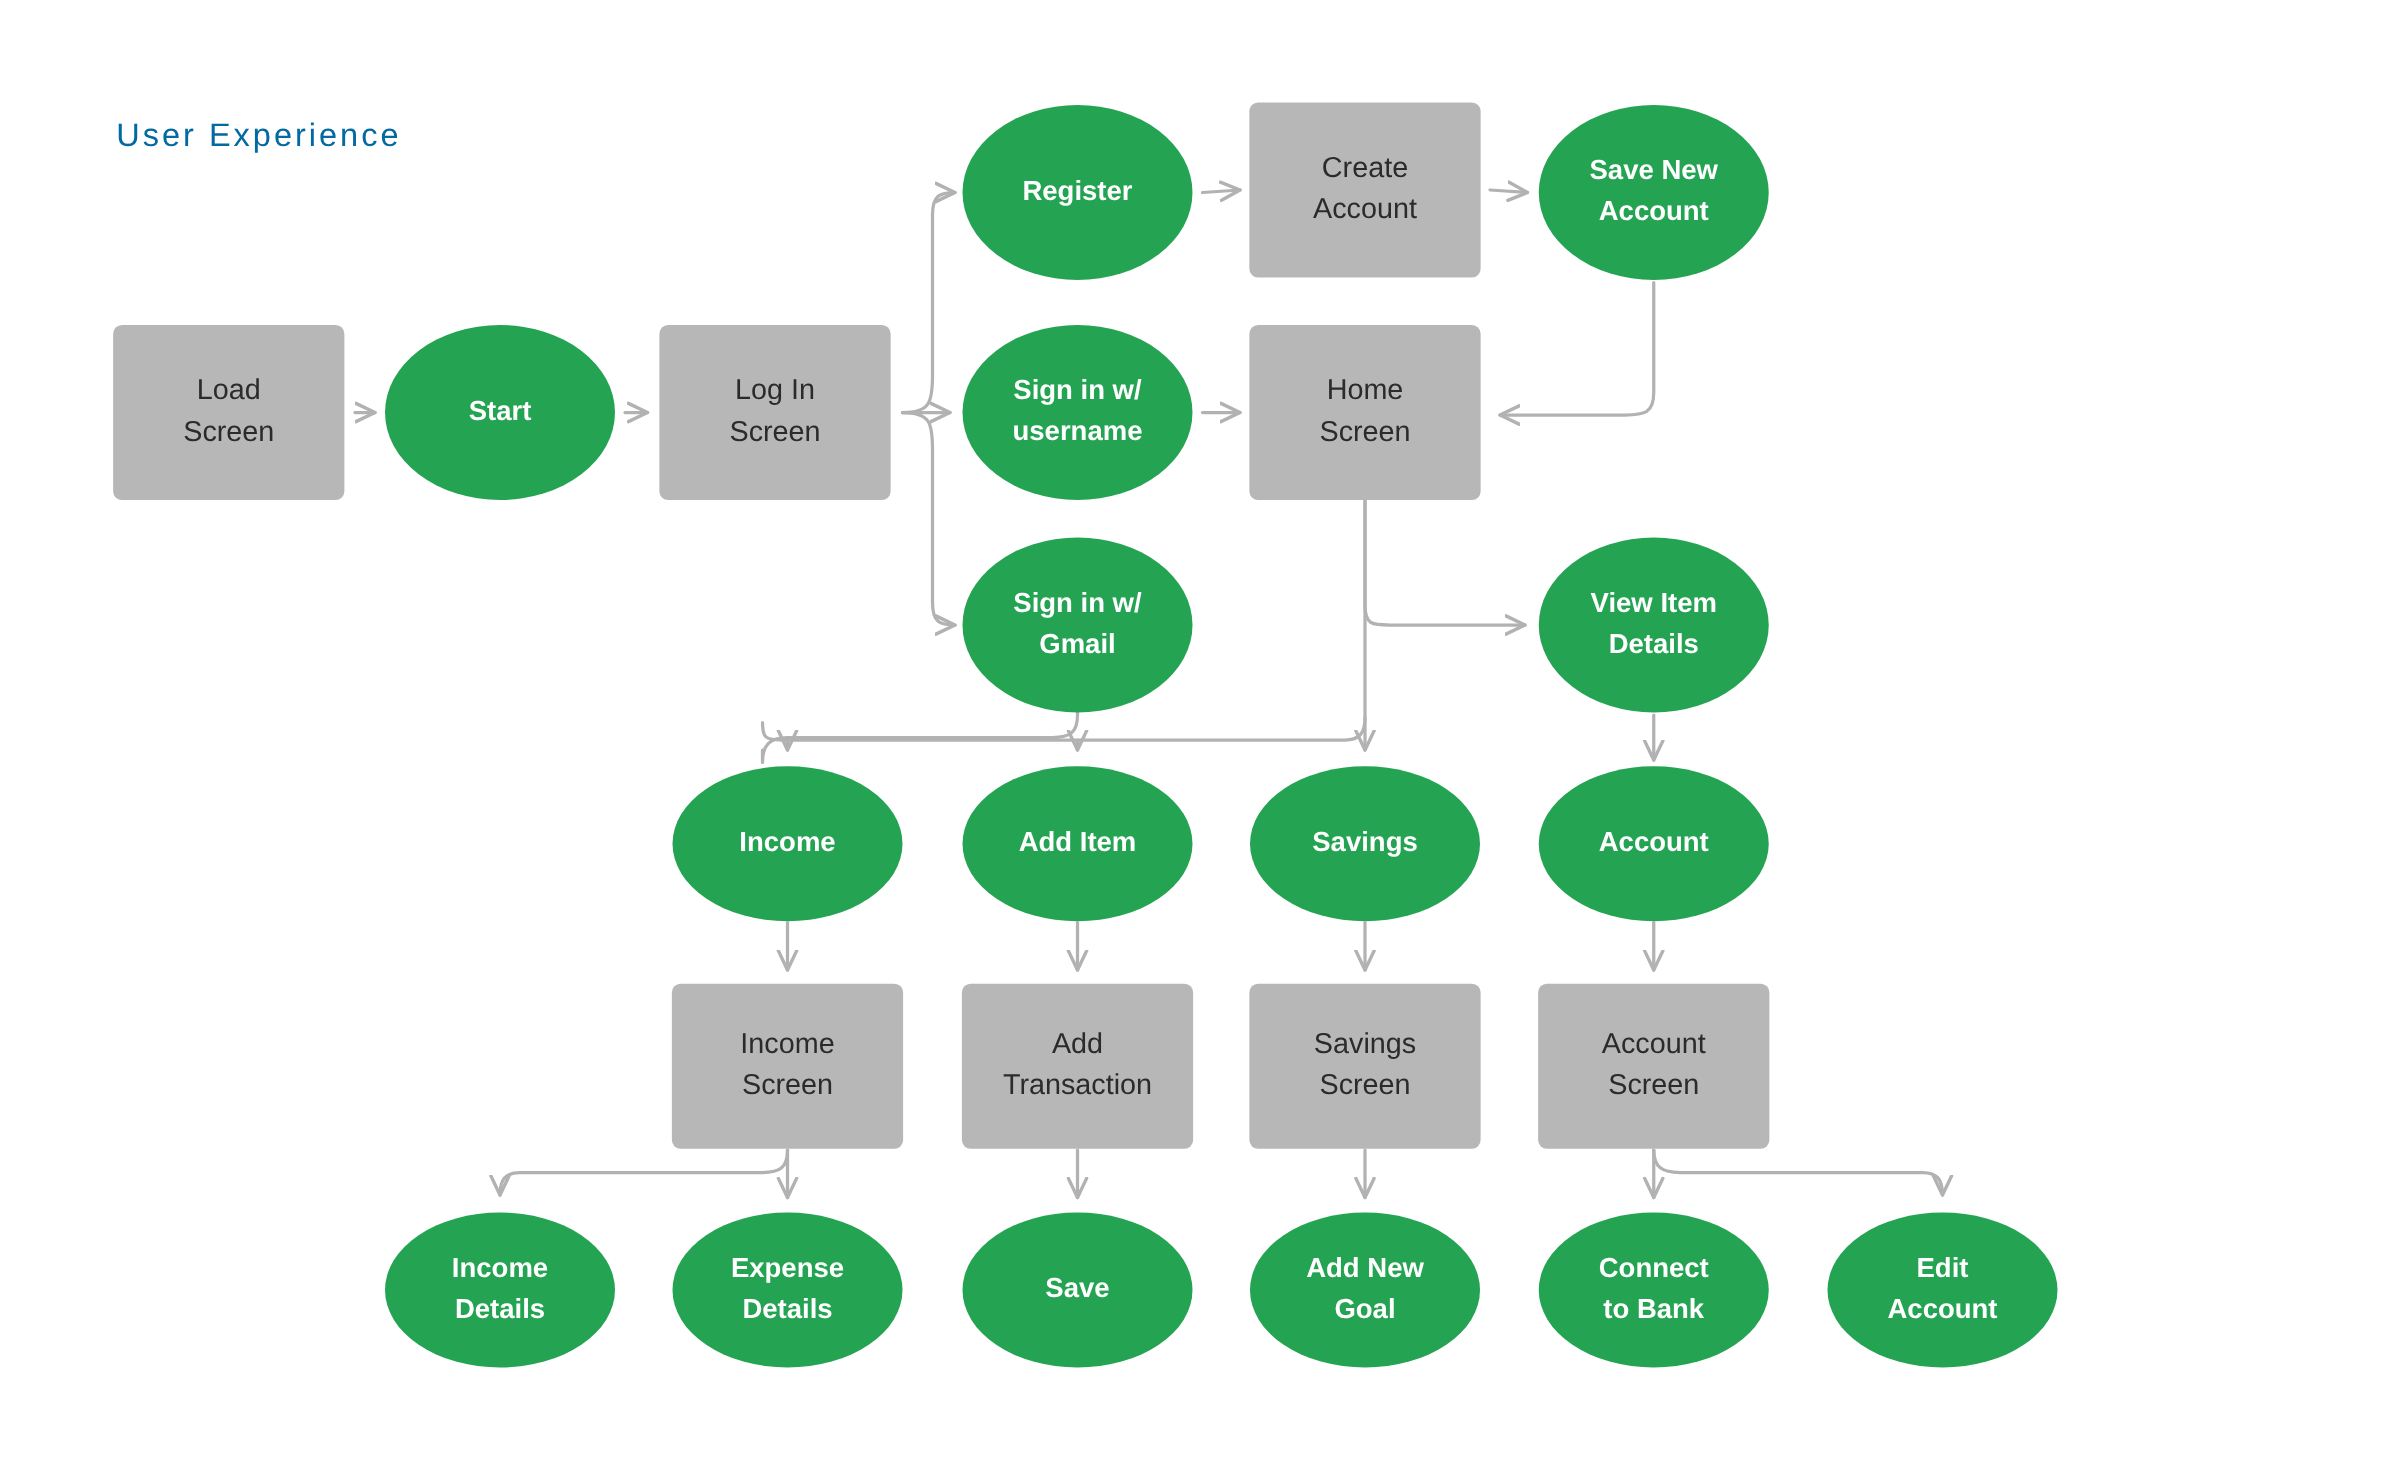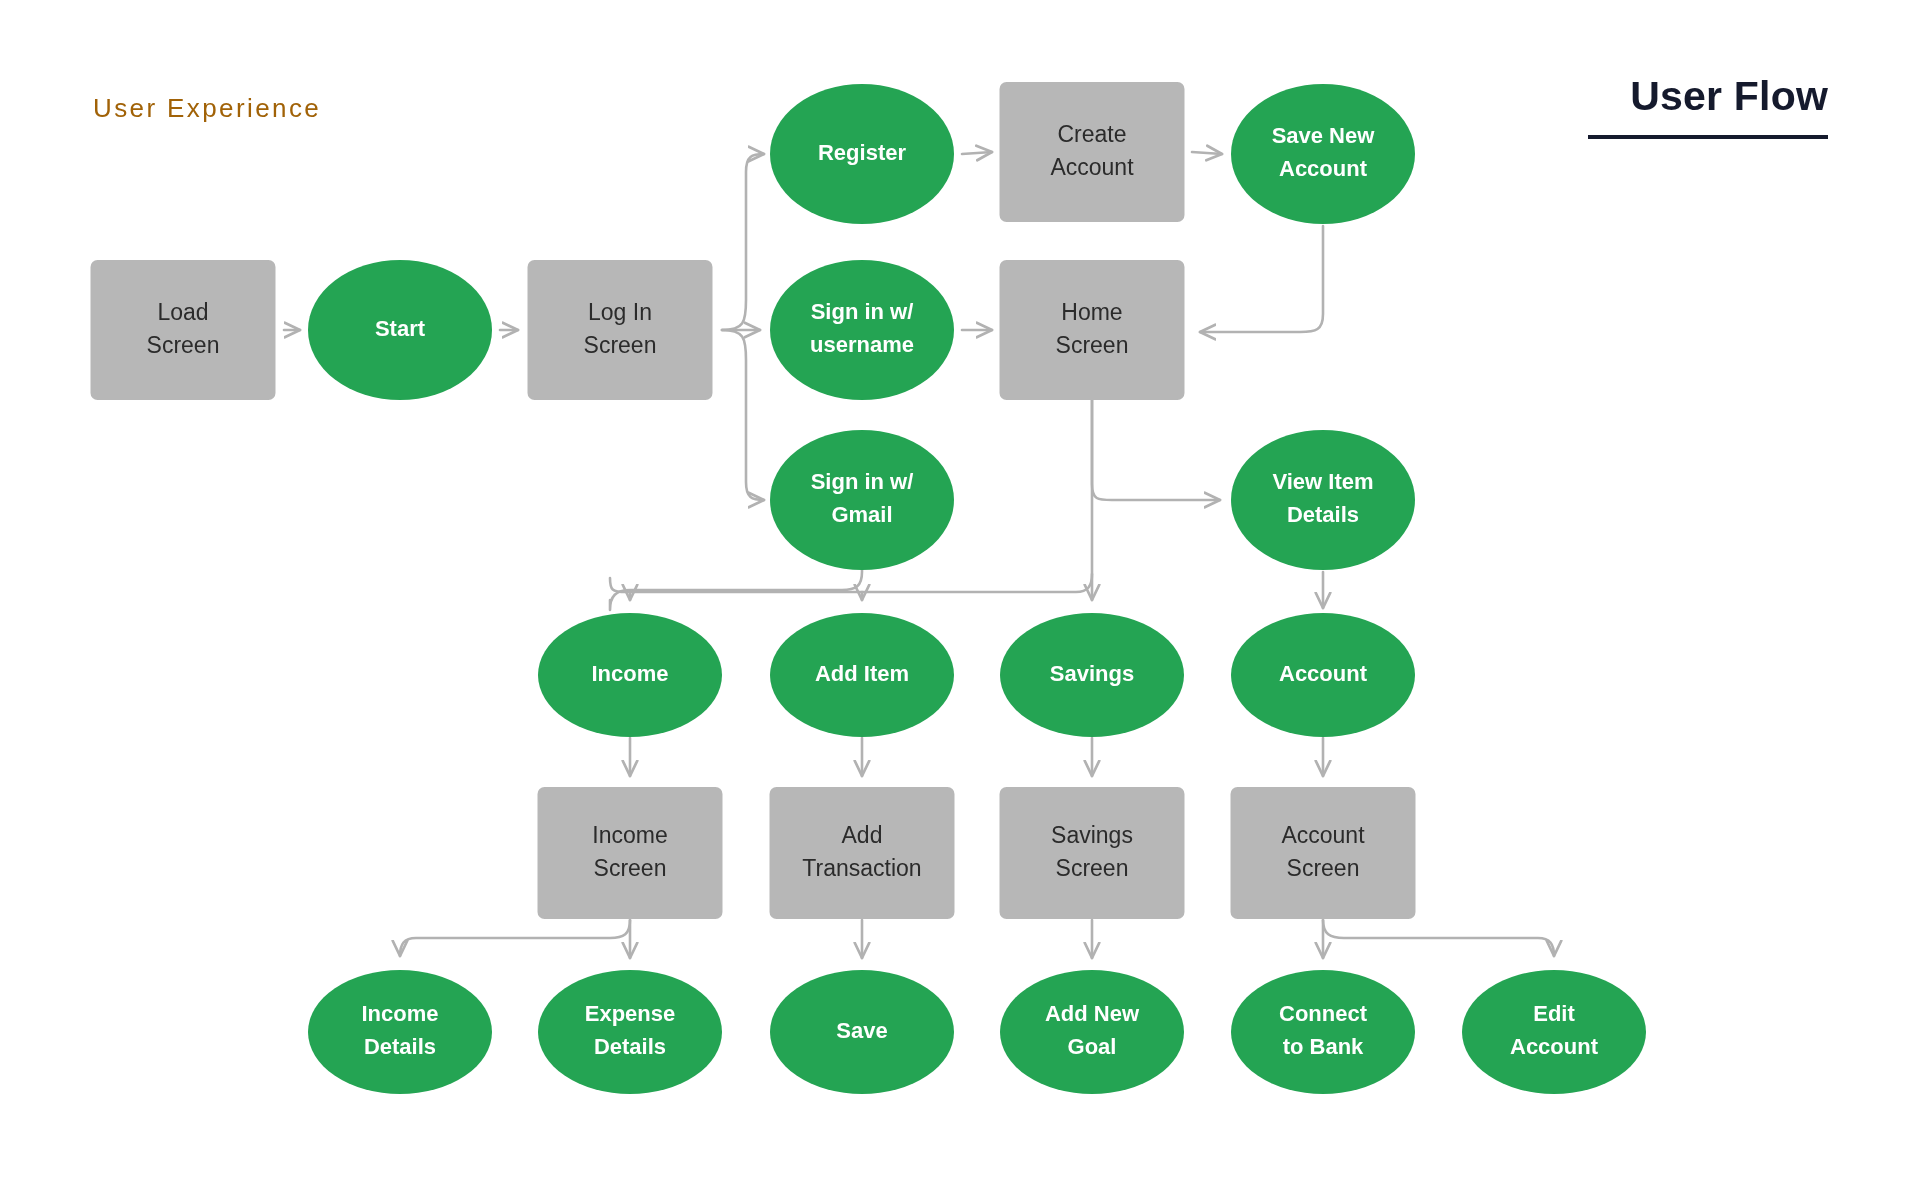--- a/index.html
+++ b/index.html
@@ -21,21 +21,21 @@
     top: 0;
     width: 1920px;
     height: 1183px;
   }
   .hdr-left {
     position: absolute;
     left: 93px;
     top: 93px;
     font-size: 26px;
     letter-spacing: 2.4px;
-    color: #a16207;
+    color: #0369a1;
     font-weight: 400;
     white-space: nowrap;
   }
   .hdr-right {
     position: absolute;
     right: 92px;
     top: 74px;
     text-align: right;
     white-space: nowrap;
   }
@@ -81,24 +81,20 @@
     stroke-linejoin: round;
   }
 </style>
 </head>
 <body>
 
 <div id="canvas">
 
   <div class="hdr-left">User Experience</div>
 
-  <div class="hdr-right">
-    <span class="title">User Flow</span>
-    <div class="hdr-rule"></div>
-  </div>
 
   <svg id="flow-svg" width="1920" height="1183" viewBox="0 0 1920 1183" xmlns="http://www.w3.org/2000/svg">
     <defs>
       <marker id="arrowhead" viewBox="0 0 10 10" refX="9" refY="5" markerWidth="7" markerHeight="7" orient="auto-start-reverse">
         <path d="M 0.6 1 L 9 5 L 0.6 9" fill="none" stroke="#b2b2b2" stroke-width="1.5" stroke-linecap="round" stroke-linejoin="round"></path>
       </marker>
     </defs>
     <g id="edges-layer">
         <path d="M 284 330 L 300 330" class="edge" marker-end="url(#arrowhead)"></path>
         <path d="M 500 330 L 518 330" class="edge" marker-end="url(#arrowhead)"></path>

